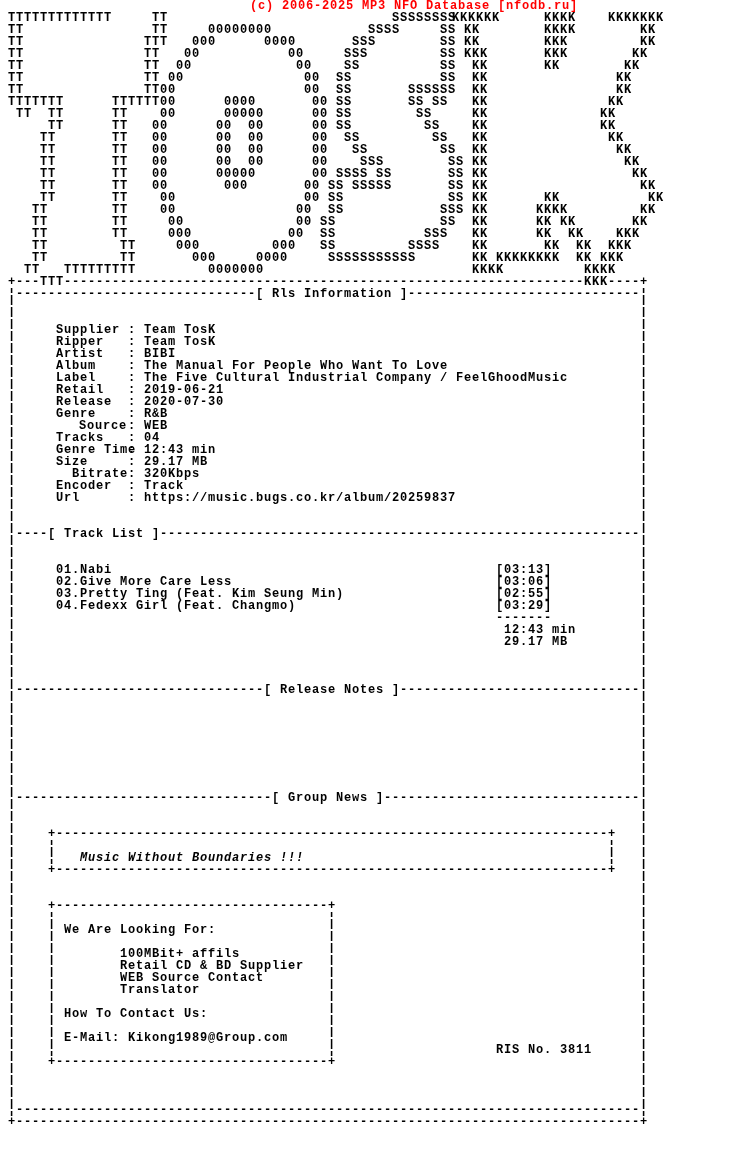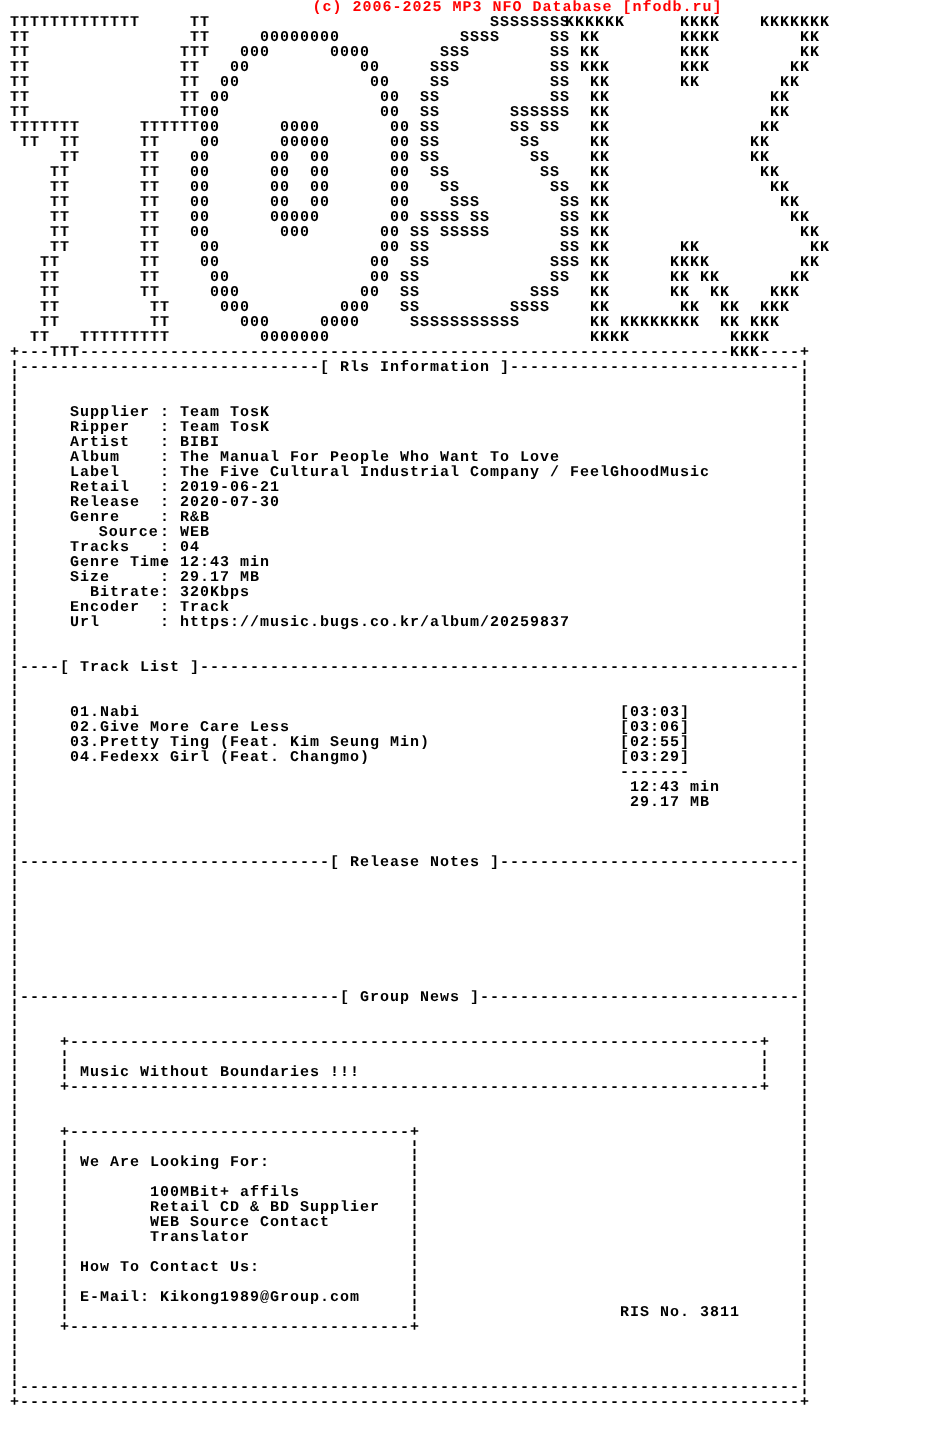--- a/index.html
+++ b/index.html
@@ -412,21 +412,21 @@
       <span class="c" style="left: 128px; top: 492px;">:</span>
       <span class="c" style="left: 144px; top: 492px;">https://music.bugs.co.kr/album/20259837</span>
     </div>
 
   <span class="c" style="left:16px;top:528px;">----</span>
   <span class="c" style="left:48px;top:528px;">[ Track List ]</span>
   <span class="c" style="left:160px;top:528px;">------------------------------------------------------------</span>
 
   <div id="tracks">
       <span class="c" style="left: 56px; top: 564px;">01.Nabi</span>
-      <span class="c" style="left: 496px; top: 564px;">[03:03]</span>
+      <span class="c" style="left: 496px; top: 564px;">[03:13]</span>
       <span class="c" style="left: 56px; top: 576px;">02.Give More Care Less</span>
       <span class="c" style="left: 496px; top: 576px;">[03:06]</span>
       <span class="c" style="left: 56px; top: 588px;">03.Pretty Ting (Feat. Kim Seung Min)</span>
       <span class="c" style="left: 496px; top: 588px;">[02:55]</span>
       <span class="c" style="left: 56px; top: 600px;">04.Fedexx Girl (Feat. Changmo)</span>
       <span class="c" style="left: 496px; top: 600px;">[03:29]</span>
     </div>
   <span class="c" style="left:496px;top:612px;">-------</span>
   <span class="c" style="left:504px;top:624px;">12:43 min</span>
   <span class="c" style="left:504px;top:636px;">29.17 MB</span>
@@ -440,21 +440,21 @@
   <span class="c" style="left:384px;top:792px;">--------------------------------</span>
 
   <div id="box1">
       <span class="c" style="left: 48px; top: 828px;">+---------------------------------------------------------------------+</span>
       <span class="c" style="left: 48px; top: 864px;">+---------------------------------------------------------------------+</span>
       <span class="c" style="left: 48px; top: 840px;">¦</span>
       <span class="c" style="left: 608px; top: 840px;">¦</span>
       <span class="c" style="left: 48px; top: 852px;">¦</span>
       <span class="c" style="left: 608px; top: 852px;">¦</span>
     </div>
-  <span class="c" style="left:64px;top:852px;">Music Without Boundaries !!!</span>
+  <span class="c" style="left:80px;top:852px;font-style:italic;">Music Without Boundaries !!!</span>
 
   <div id="box2">
       <span class="c" style="left: 48px; top: 900px;">+----------------------------------+</span>
       <span class="c" style="left: 48px; top: 1056px;">+----------------------------------+</span>
       <span class="c" style="left: 48px; top: 912px;">¦</span>
       <span class="c" style="left: 328px; top: 912px;">¦</span>
       <span class="c" style="left: 48px; top: 924px;">¦</span>
       <span class="c" style="left: 328px; top: 924px;">¦</span>
       <span class="c" style="left: 48px; top: 936px;">¦</span>
       <span class="c" style="left: 328px; top: 936px;">¦</span>

